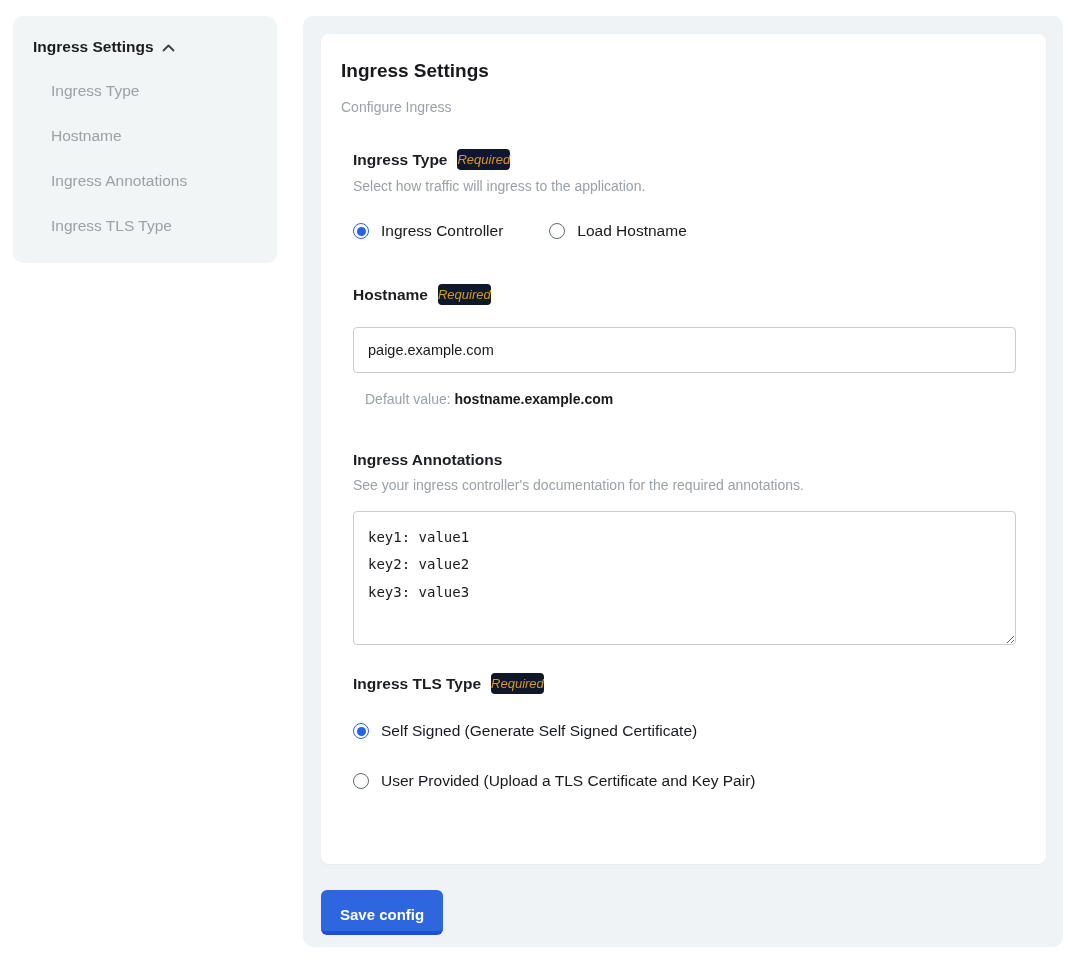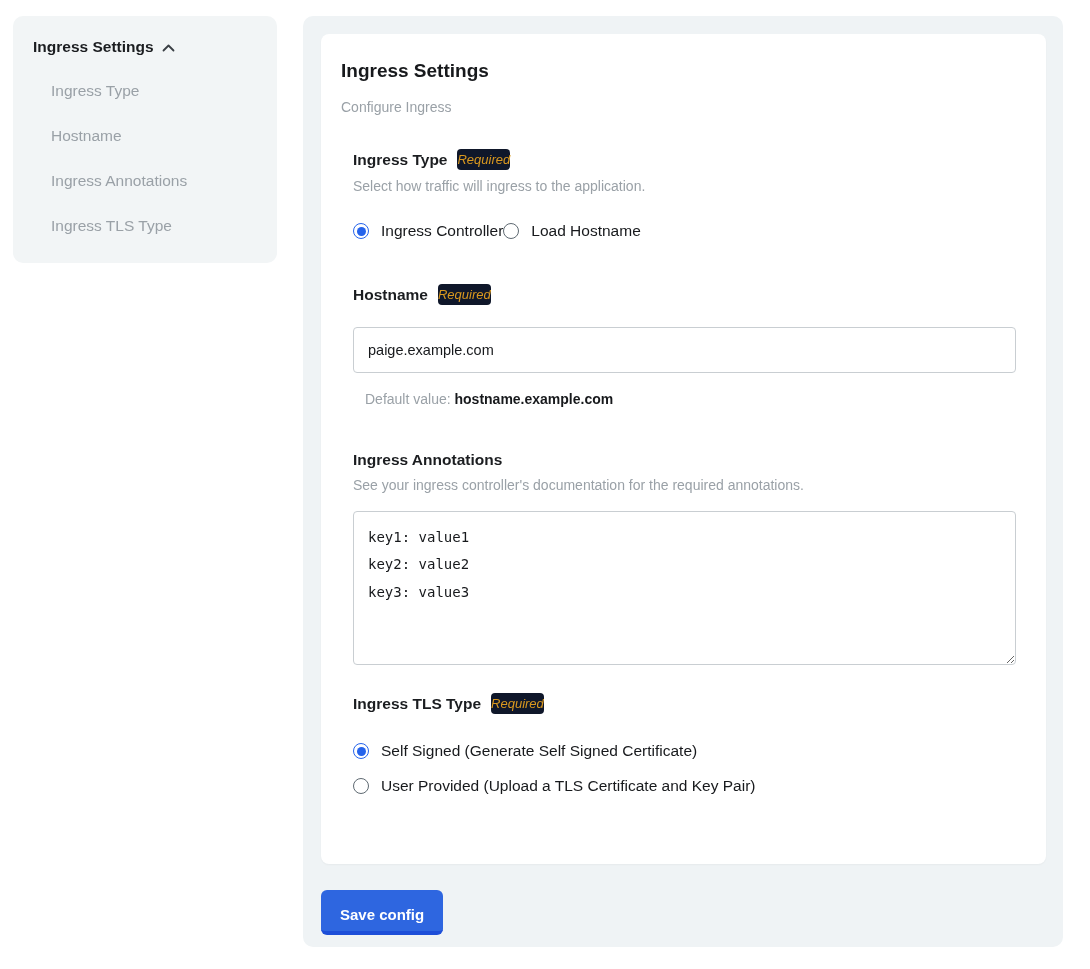--- a/index.html
+++ b/index.html
@@ -65,21 +65,21 @@
     background: #0f172a;
     color: #d9981f;
     font-size: 13px;
     padding: 3px 0;
     border-radius: 4px;
     font-style: italic;
   }
   .section-desc { font-size: 14px; color: #9aa1a7; margin-top: 8px; }
 
   
-  .radio-row { display: flex; align-items: center; }
+  .radio-row { display: flex; align-items: center; gap: 46px; }
   .radio-option {
     display: flex; align-items: center; gap: 12px;
     font-size: 15.5px; color: #17191c;
     cursor: pointer;
   }
   .radio-circle {
     width: 16px; height: 16px;
     border: 1.5px solid #5f6a72;
     border-radius: 50%;
     display: inline-flex; align-items: center; justify-content: center;
@@ -102,34 +102,34 @@
     font-size: 14.5px;
     color: #17191c;
     font-family: "Liberation Sans", sans-serif;
     background: #fff;
     outline: none;
   }
   .default-line { font-size: 14px; color: #9aa1a7; margin-top: 18px; margin-left: 12px; }
   .default-line b { color: #17191c; font-weight: bold; }
 
   .annotations-textarea {
-    width: 663px; height: 154px;
+    width: 663px; height: 134px;
     border: 1px solid #c9ced2;
     border-radius: 4px;
     padding: 12px 14px;
     font-family: "DejaVu Sans Mono", monospace;
     font-size: 14px;
     line-height: 1.95;
     color: #17191c;
     resize: vertical;
     outline: none;
     background: #fff;
   }
 
-  .tls-options { display: flex; flex-direction: column; gap: 17px; }
+  .tls-options { display: flex; flex-direction: column; gap: 32px; }
 
   
   .save-button {
     position: absolute;
     left: 18px; top: 874px;
     background: #2e66e0;
     color: #ffffff;
     border: none;
     border-bottom: 4px solid #1d4ed8;
     border-radius: 6px;

